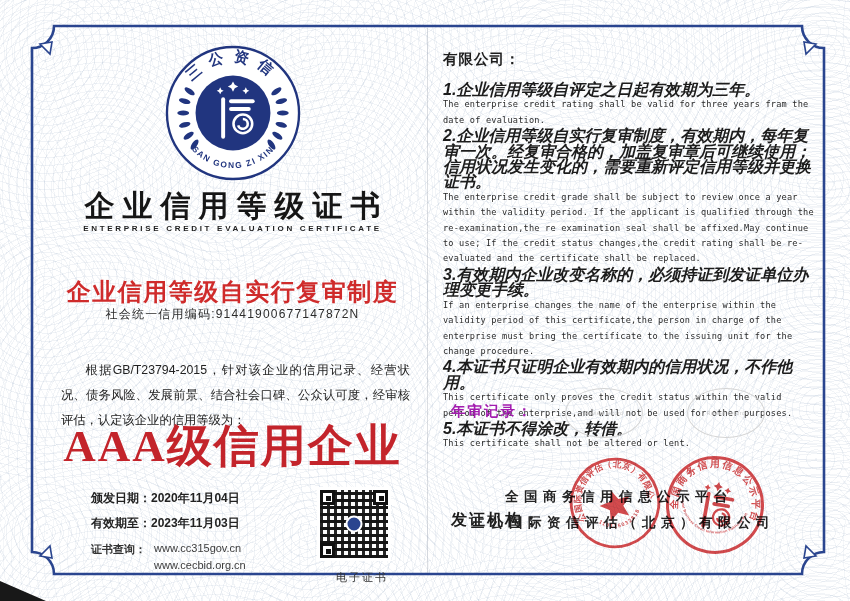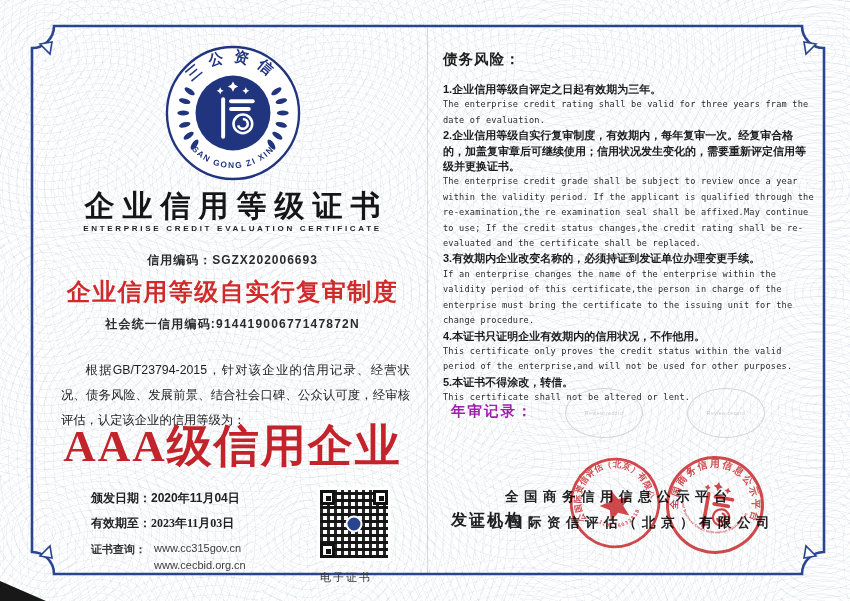--- a/index.html
+++ b/index.html
@@ -19,46 +19,46 @@
     clip-path:polygon(0 0,0 100%,100% 100%);}
 
   
   .page-left{position:absolute;left:55px;top:28px;width:355px;height:550px;}
   .page-left .block{position:absolute;left:0;width:100%;text-align:center;}
   .logo-wrap{position:absolute;left:50%;top:16px;transform:translateX(-50%);width:138px;height:138px;}
   .title{top:158px;font-size:30px;font-weight:bold;color:#161616;letter-spacing:8px;text-indent:8px;white-space:nowrap;}
   .subtitle{top:196px;font-size:8px;font-weight:bold;color:#222;letter-spacing:2.7px;white-space:nowrap;}
   .credit-line{top:224px;font-size:12px;font-weight:bold;color:#2b2b2b;letter-spacing:1px;}
   .company{top:248px;font-size:24px;font-weight:bold;color:#cf2b2b;letter-spacing:1.5px;white-space:nowrap;}
-  .uscc{top:288px;font-size:12px;font-weight:bold;color:#2b2b2b;letter-spacing:1.2px;}
+  .uscc{top:278px;font-size:12px;font-weight:normal;color:#2b2b2b;letter-spacing:1.2px;}
   .body-par{position:absolute;left:6px;right:0;top:318px;font-size:12.3px;line-height:25px;
     font-weight:normal;color:#222;text-align:justify;text-indent:2em;}
   .rating{top:388px;font-family:"Liberation Serif","DejaVu Serif",serif;font-size:45px;font-weight:bold;
     color:#c3242b;letter-spacing:2px;white-space:nowrap;}
   .meta{position:absolute;left:36px;font-size:12px;font-weight:bold;color:#222;white-space:nowrap;}
   .meta-issue{top:462px;}
-  .meta-valid{top:487px;font-family:Liberation Serif, serif;}
+  .meta-valid{top:487px;}
   .query{position:absolute;left:36px;top:514px;display:flex;font-size:11px;color:#333;}
   .query .q-label{font-weight:bold;margin-right:8px;}
   .query .urls div{margin-bottom:5px;color:#3c3c3c;}
   .qr{position:absolute;left:265px;top:462px;width:68px;height:68px;background:
       repeating-linear-gradient(90deg, rgba(20,20,20,.92) 0 3px, transparent 3px 7px),
       repeating-linear-gradient(0deg, #161616 0 3px, #fbfbfb 3px 7px);outline:3px solid #fff;}
   .qr .finder{position:absolute;width:15px;height:15px;border:3px solid #111;background:#fff;box-sizing:border-box;}
   .qr .finder::after{content:"";position:absolute;left:3px;top:3px;width:5px;height:5px;background:#111;}
   .qr .f-tl{left:0;top:0}.qr .f-tr{right:0;top:0}.qr .f-bl{left:0;bottom:0}
   .qr .qr-logo{position:absolute;left:50%;top:50%;width:13px;height:13px;transform:translate(-50%,-50%);
     border-radius:50%;background:#2a458f;border:2px solid #fff;}
-  .qr-caption{position:absolute;left:265px;top:542px;width:68px;text-align:left;font-size:11px;color:#333;letter-spacing:2px;white-space:nowrap;}
+  .qr-caption{position:absolute;left:265px;top:542px;width:68px;text-align:right;font-size:11px;color:#333;letter-spacing:2px;white-space:nowrap;}
 
   
   .page-right{position:absolute;left:443px;top:30px;width:380px;height:555px;}
   .rp-heading{position:absolute;left:0;top:20px;font-size:14.5px;font-weight:bold;color:#1d1d1d;letter-spacing:1px;}
   .items{position:absolute;left:0;top:52px;width:372px;}
-  .item .zh{font-size:11px;font-weight:bold;color:#1c1c1c;line-height:15.4px;}
+  .item .zh{font-size:16px;font-weight:bold;color:#1c1c1c;line-height:15.4px;font-style:italic;}
   .item .en{font-family:"DejaVu Sans Mono","Liberation Mono",monospace;font-size:8.6px;color:#2a2a2a;
     line-height:15.4px;letter-spacing:.2px;}
   .annual-label{position:absolute;left:8px;top:372px;font-size:14.5px;font-weight:bold;color:#a21caf;letter-spacing:2px;}
   .oval{position:absolute;width:76px;height:48px;border:1px solid #d4d4d4;border-radius:50%;
     display:flex;align-items:center;justify-content:center;}
   .oval span{font-size:5px;color:#c9c9c9;letter-spacing:.5px;}
   .oval-1{left:122px;top:358px;}
   .oval-2{left:244px;top:358px;}
   .issuer-label{position:absolute;left:8px;top:460px;font-size:16px;font-weight:bold;color:#1d1d1d;letter-spacing:2px;margin-top:20px;}
   .issuer-line{position:absolute;font-size:13.5px;font-weight:bold;color:#242424;letter-spacing:5.5px;white-space:nowrap;}
@@ -135,21 +135,20 @@
         <g stroke="#fff" stroke-width="2.6" fill="none">
           <circle cx="80" cy="81" r="9.5"></circle>
           <path d="M 80 76 a 5 5 0 1 1 -4.8 6.5"></path>
         </g>
       </svg>
     </div>
 
     <div class="block title">企业信用等级证书</div>
     <div class="block subtitle">ENTERPRISE CREDIT EVALUATION CERTIFICATE</div>
 
-    <div class="block credit-line"><span>信用编码：</span><span>SGZX202006693</span></div>
 
     <div class="block company">企业信用等级自实行复审制度</div>
 
     <div class="block uscc"><span>社会统一信用编码:</span><span>91441900677147872N</span></div>
 
     <p class="body-par">根据GB/T23794-2015，针对该企业的信用记录、经营状况、债务风险、发展前景、结合社会口碑、公众认可度，经审核评估，认定该企业的信用等级为：</p>
 
     <div class="block rating">AAA级信用企业</div>
 
     <div class="meta meta-issue"><span>颁发日期：</span><span>2020年11月04日</span></div>
@@ -166,21 +165,21 @@
     <div class="qr">
       <div class="finder f-tl"></div>
       <div class="finder f-tr"></div>
       <div class="finder f-bl"></div>
       <div class="qr-logo"></div>
     </div>
     <div class="qr-caption">电子证书</div>
   </div>
 
   <div class="page-right">
-    <div class="rp-heading">债务风险：</div>
+    <div class="rp-heading">有限公司：</div>
 
     <div class="items">
       <div class="item">
         <div class="zh">1.企业信用等级自评定之日起有效期为三年。</div>
         <div class="en">The enterprise credit rating shall be valid for three years fram the date of evaluation.</div>
       </div>
       <div class="item">
         <div class="zh">2.企业信用等级自实行复审制度，有效期内，每年复审一次。经复审合格的，加盖复审章后可继续使用；信用状况发生变化的，需要重新评定信用等级并更换证书。</div>
         <div class="en">The enterprise credit grade shall be subject to review once a year within the validity period. If the applicant is qualified through the re-examination,the re examination seal shall be affixed.May continue to use; If the credit status changes,the credit rating shall be re-evaluated and the certificate shall be replaced.</div>
       </div>

